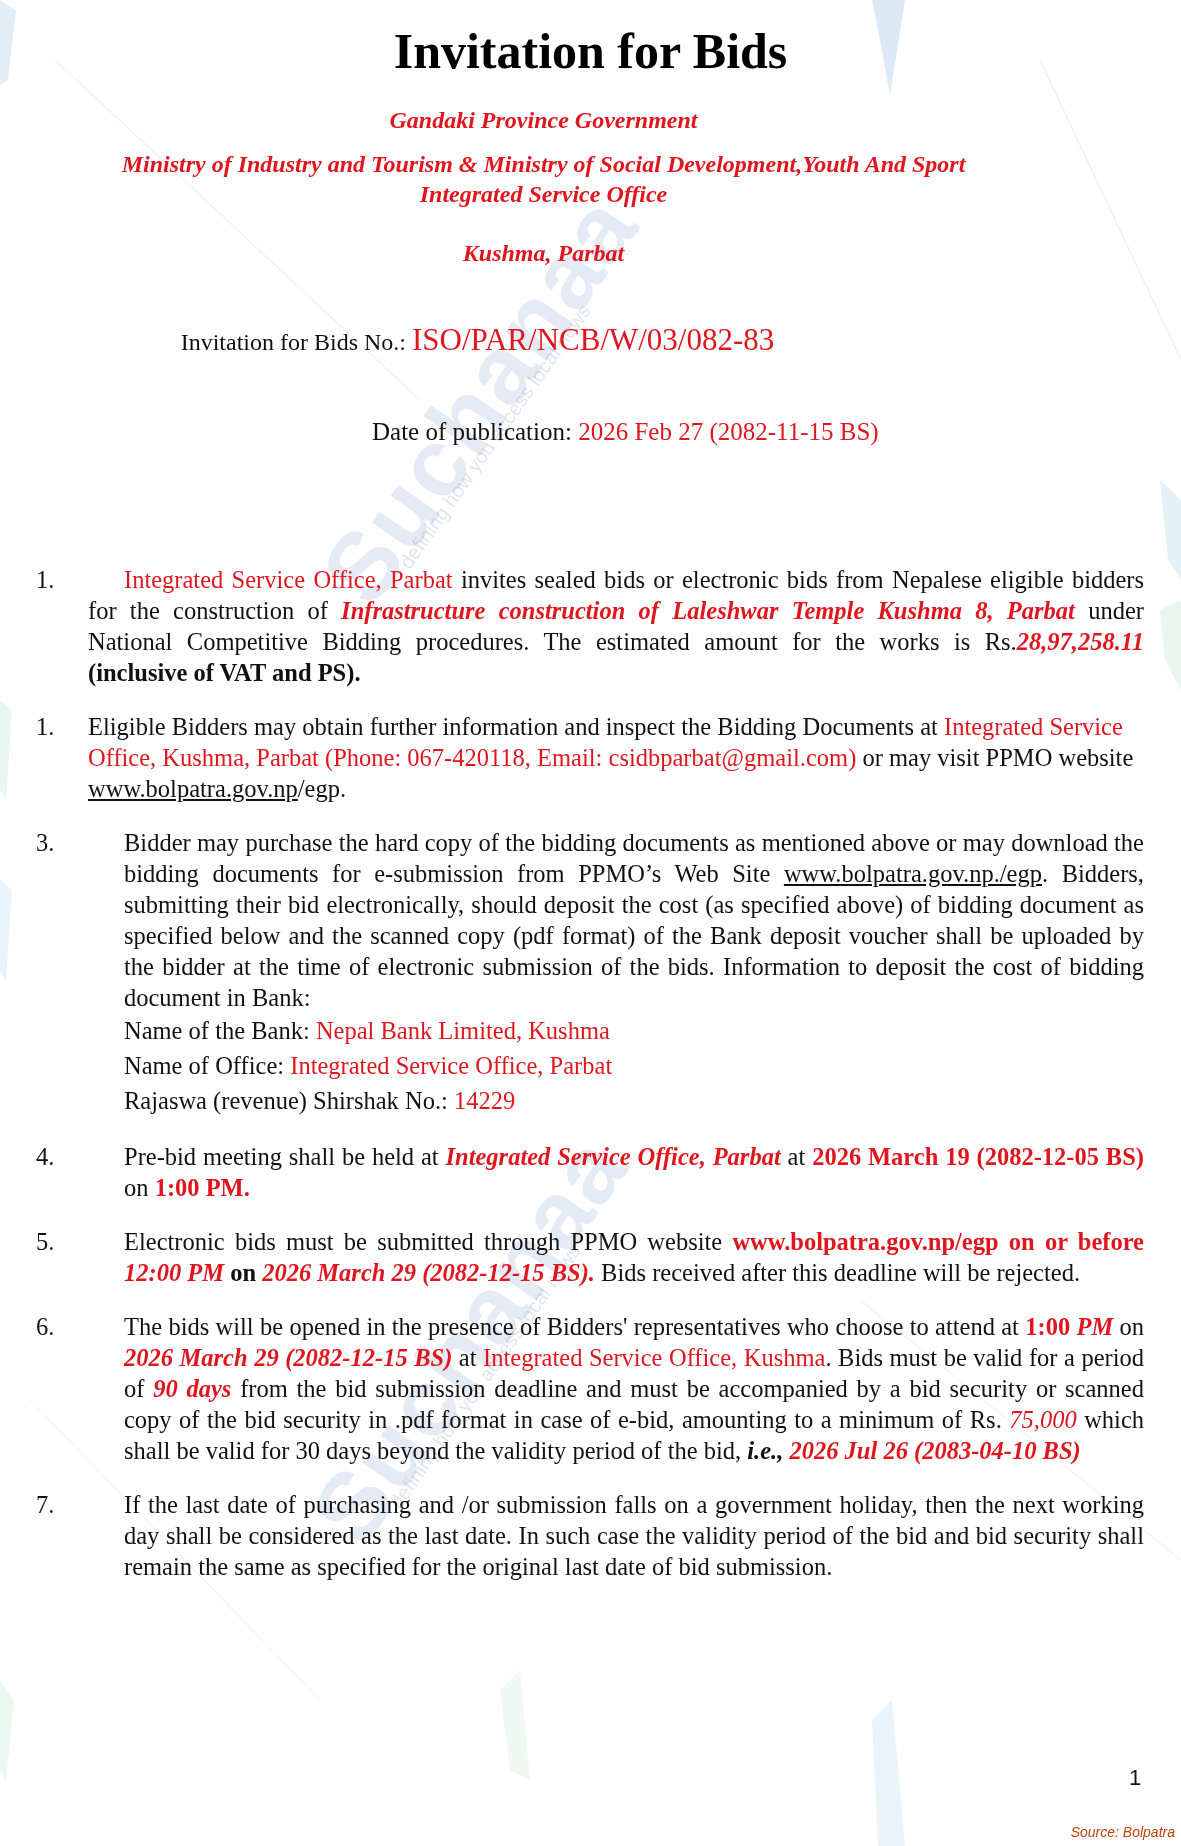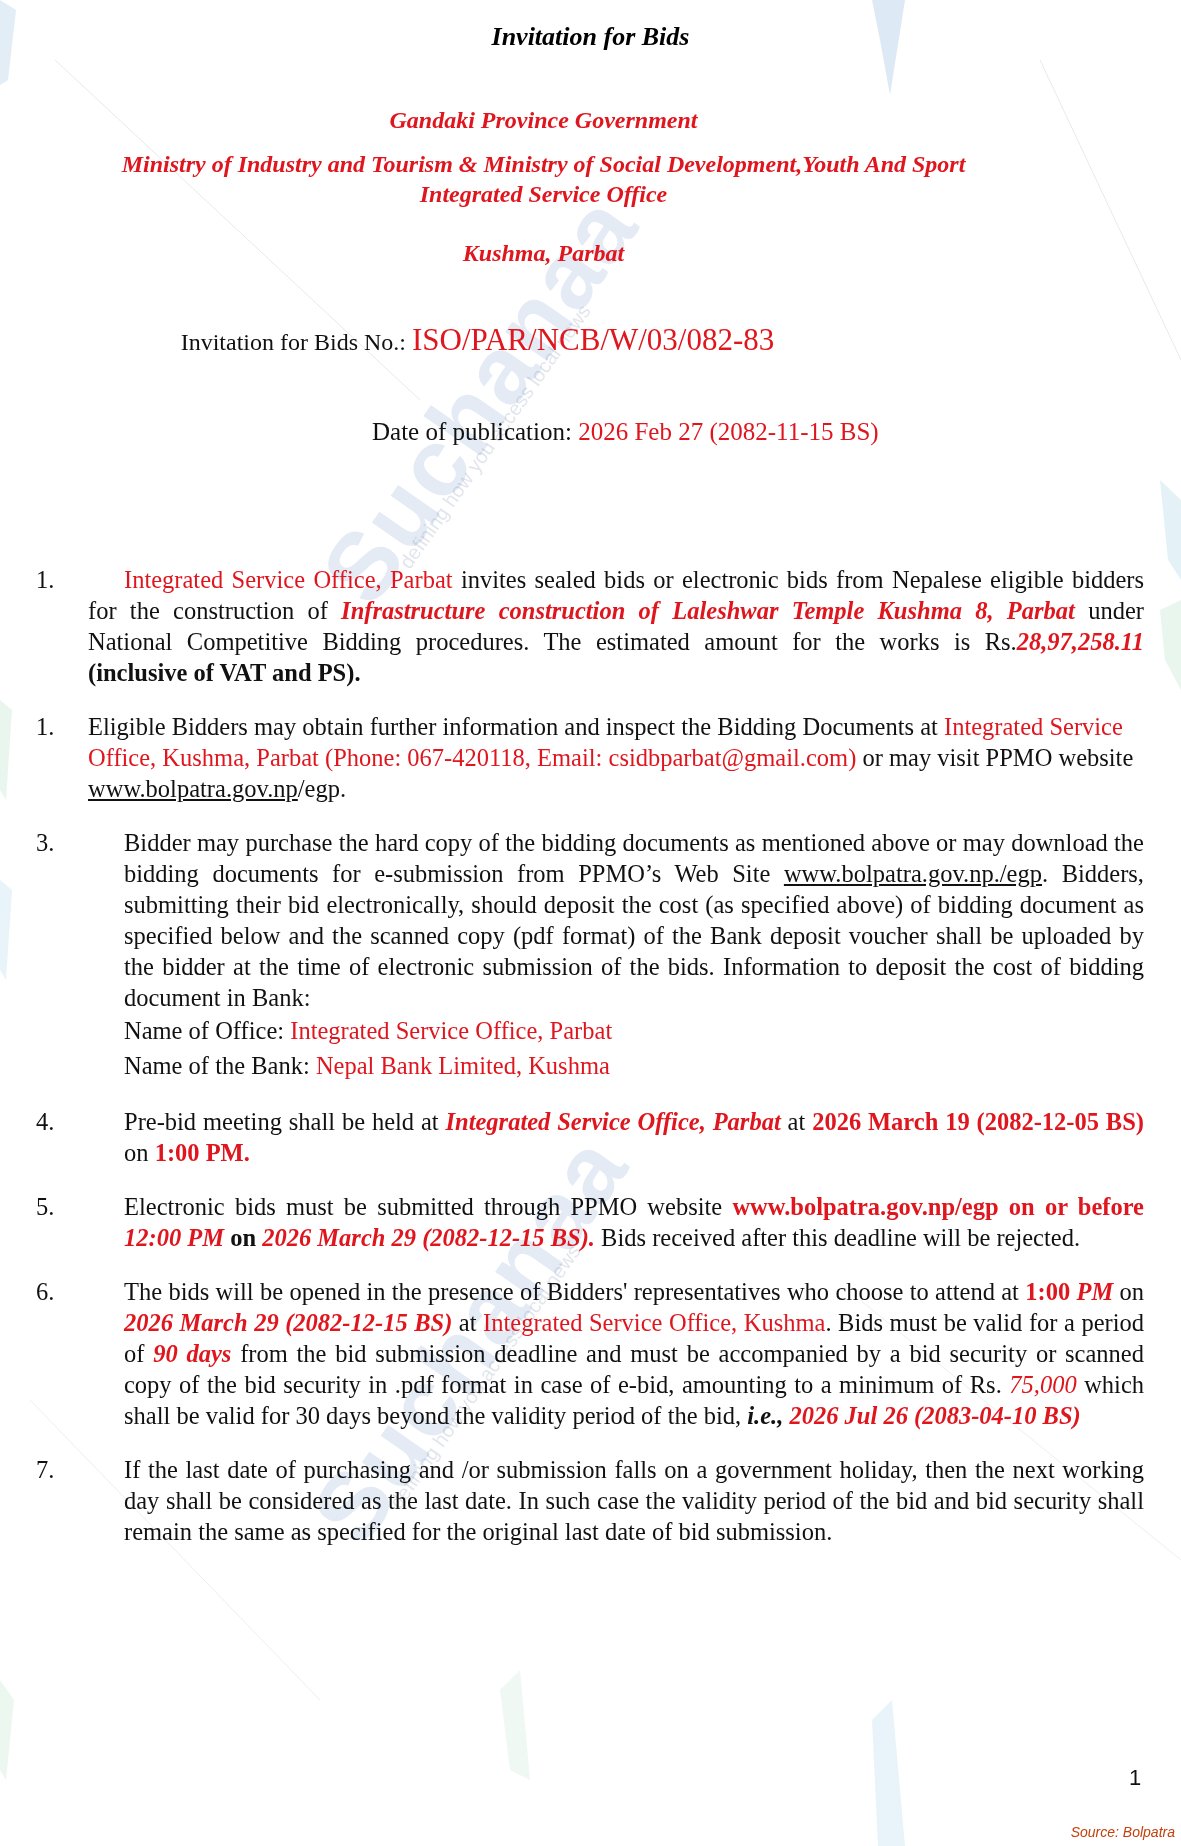--- a/index.html
+++ b/index.html
@@ -24,21 +24,21 @@
   .wm-tag {
     position: absolute; font-family: "Liberation Sans", "DejaVu Sans", sans-serif;
     font-size: 20px; color: rgba(90,110,150,0.18);
     transform: rotate(-55deg); transform-origin: left top; white-space: nowrap;
   }
   .shard { position: absolute; }
 
   .page { position: relative; z-index: 1; }
   .title {
     position: absolute; top: 22px; left: 0; width: 1181px; text-align: center;
-    font-size: 26px; font-weight: bold; color: #000; font-style: italic;
+    font-size: 50px; font-weight: bold; color: #000;
   }
   .hdr {
     position: absolute; left: 0; width: 1087px; text-align: center;
     font-size: 24px; font-weight: bold; font-style: italic; color: #e0161e;
   }
   .ifb {
     position: absolute; top: 322px; left: 0; width: 955px; text-align: center;
     font-size: 24px;
   }
   .ifb .num { font-size: 31px; }
@@ -124,22 +124,23 @@
         <span>Eligible Bidders may obtain further information and inspect the Bidding Documents at </span><span class="red">Integrated Service Office, Kushma, Parbat</span><span> </span><span class="red">(Phone: 067-420118, Email: csidbparbat@gmail.com)</span><span> or may visit PPMO website </span><span class="u">www.bolpatra.gov.np</span><span>/egp.</span>
       </div>
     </div>
 
     <div class="item" style="margin-top:8px;">
       <span class="n">3.</span>
       <div class="tx">
         <span>Bidder may purchase the hard copy of the bidding documents as mentioned above or may download the bidding documents for e-submission from PPMO’s Web Site </span><span class="u">www.bolpatra.gov.np./egp</span><span>. Bidders, submitting their bid electronically, should deposit the cost (as specified above) of bidding document as specified below and the scanned copy (pdf format) of the Bank deposit voucher shall be uploaded by the bidder at the time of electronic submission of the bids. Information to deposit the cost of bidding document in Bank:</span>
       </div>
       <div class="bank">
+        <div><span>Name of the Bank: </span><span class="red">Nepal Bank Limited, Kushma</span></div>
         <div><span>Name of Office: </span><span class="red">Integrated Service Office, Parbat</span></div>
-        <div><span>Name of the Bank: </span><span class="red">Nepal Bank Limited, Kushma</span></div>
+        <div><span>Rajaswa (revenue) Shirshak No.: </span><span class="red">14229</span></div>
       </div>
     </div>
 
     <div class="item" style="margin-top:0px;">
       <span class="n">4.</span>
       <div class="tx">
         <span>Pre-bid meeting shall be held at </span><span class="red b i">Integrated Service Office, Parbat</span><span> at </span><span class="red b">2026 March 19 (2082-12-05 BS)</span><span> on </span><span class="red b">1:00 PM.</span>
       </div>
     </div>
 

